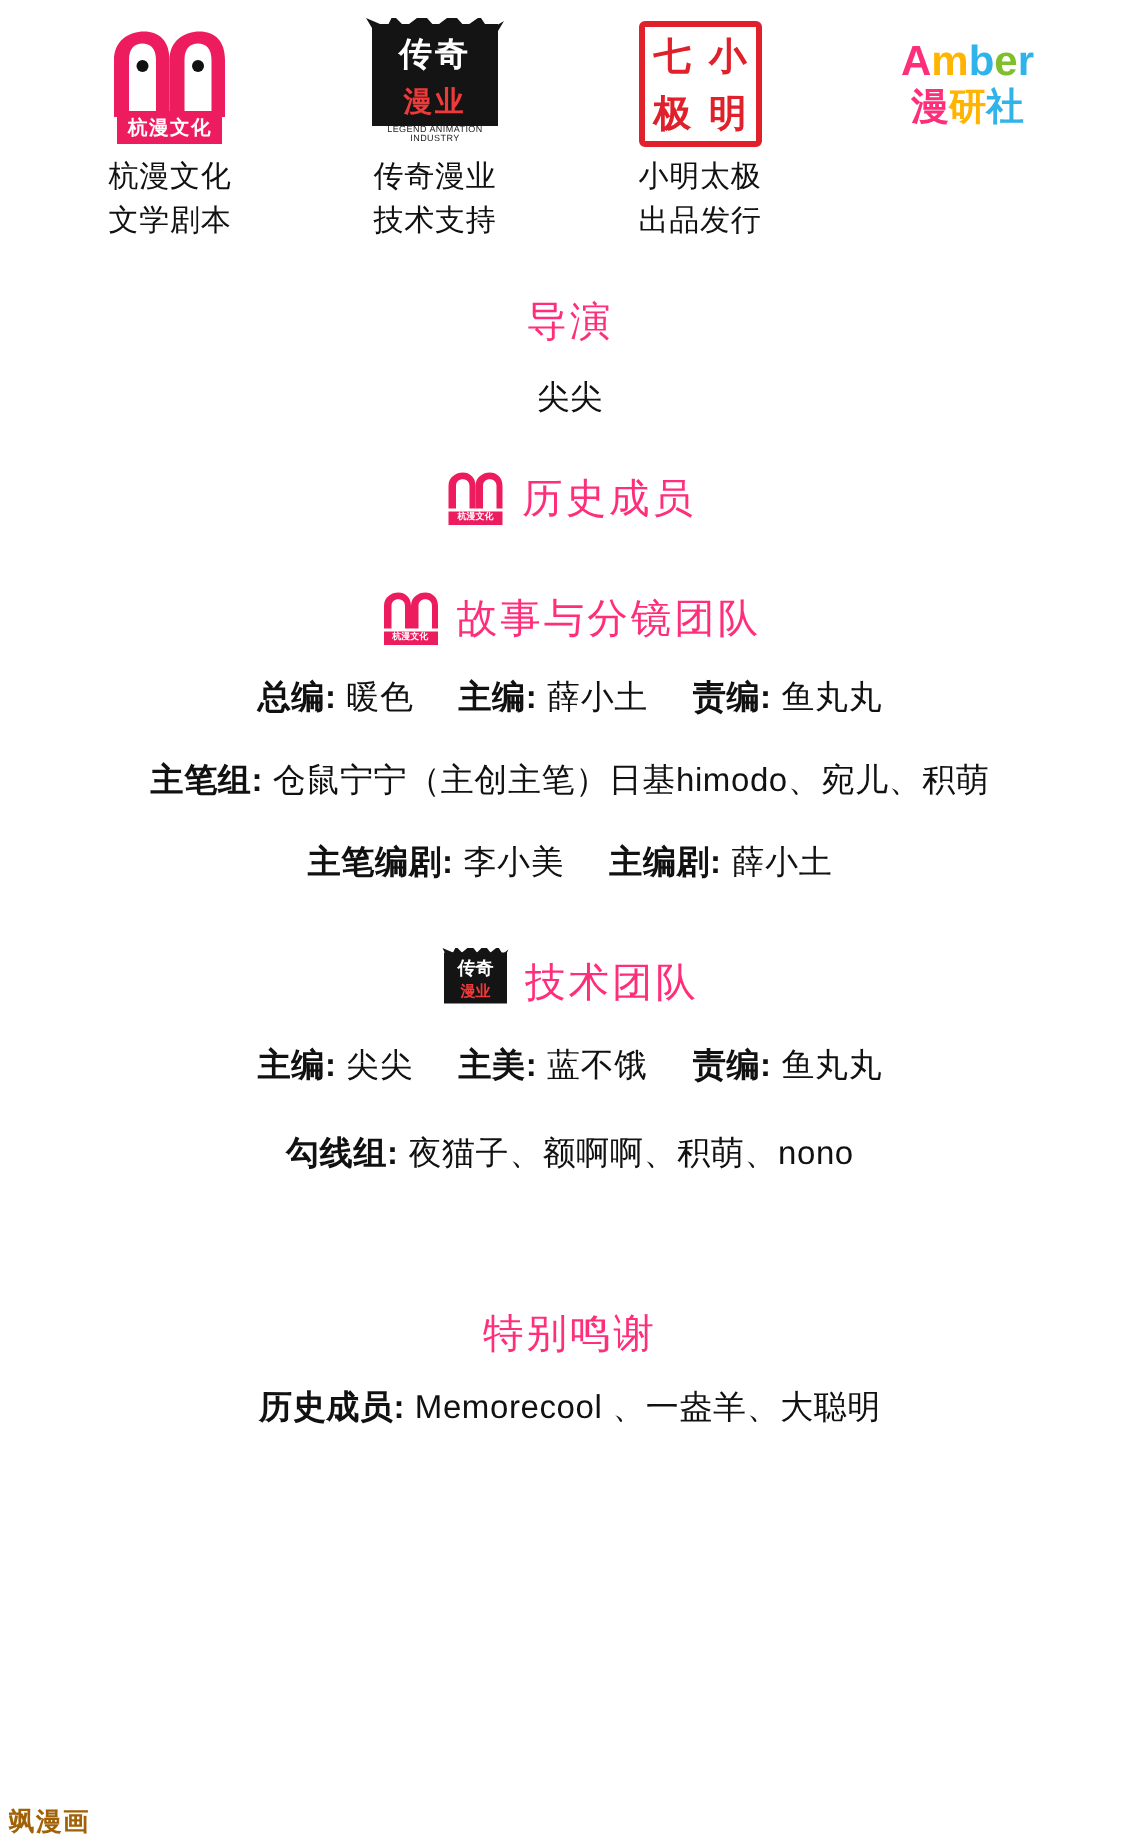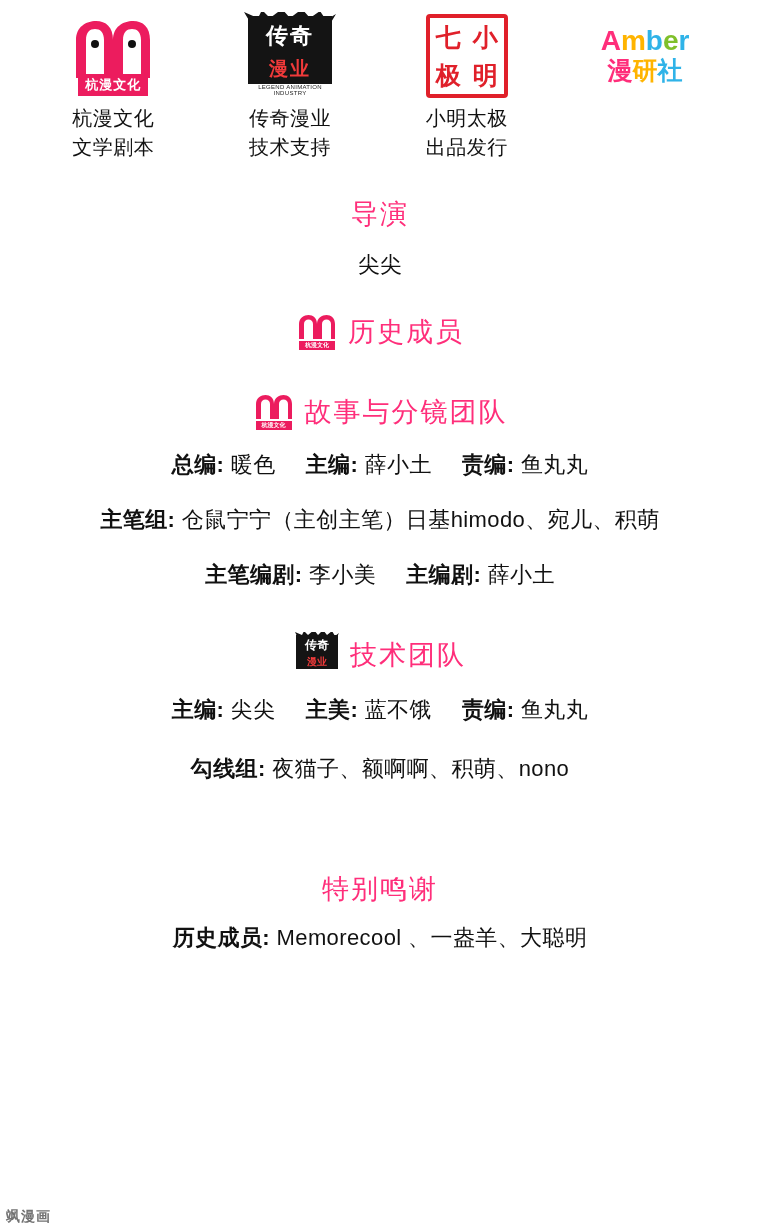--- a/index.html
+++ b/index.html
@@ -261,22 +261,22 @@
   .sp-22 { height: 22px; }
   .sp-26 { height: 26px; }
   .sp-34 { height: 34px; }
   .sp-44 { height: 44px; }
 
   
   .watermark {
     position: absolute;
     left: 6px;
     bottom: 4px;
-    font-size: 14px;
-    color: #737373;
+    font-size: 17px;
+    color: #a16207;
     letter-spacing: 1px;
     font-weight: bold;
   }
 </style>
 </head>
 <body>
 
 <div class="page">
 
   <div class="logos-row">

